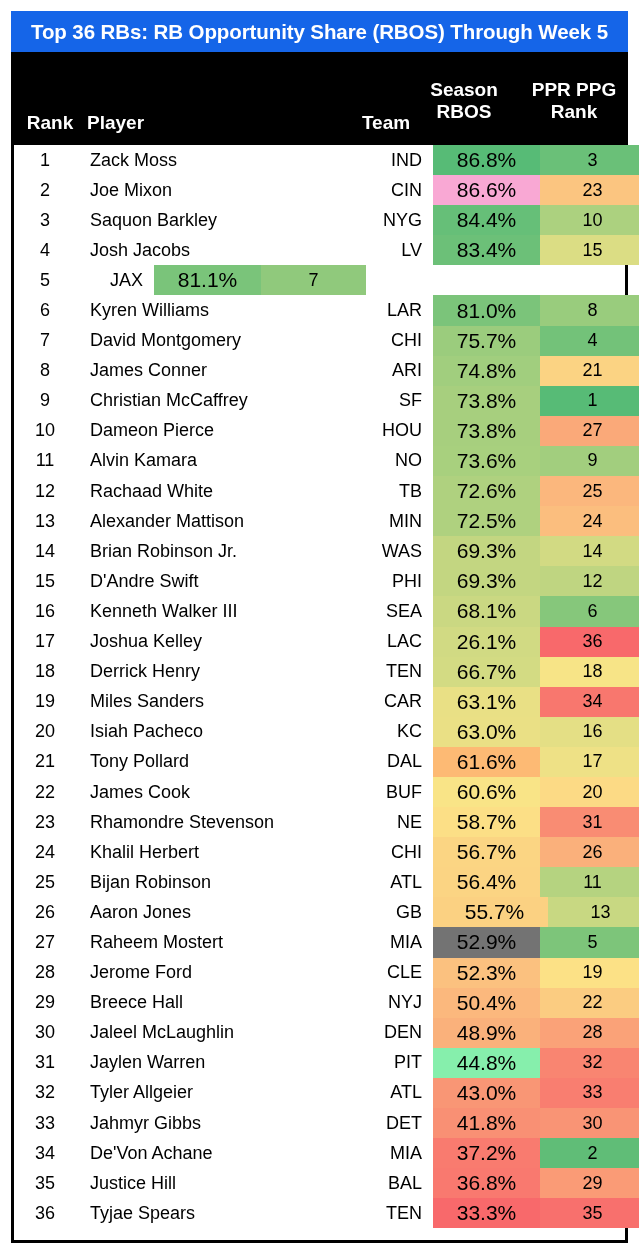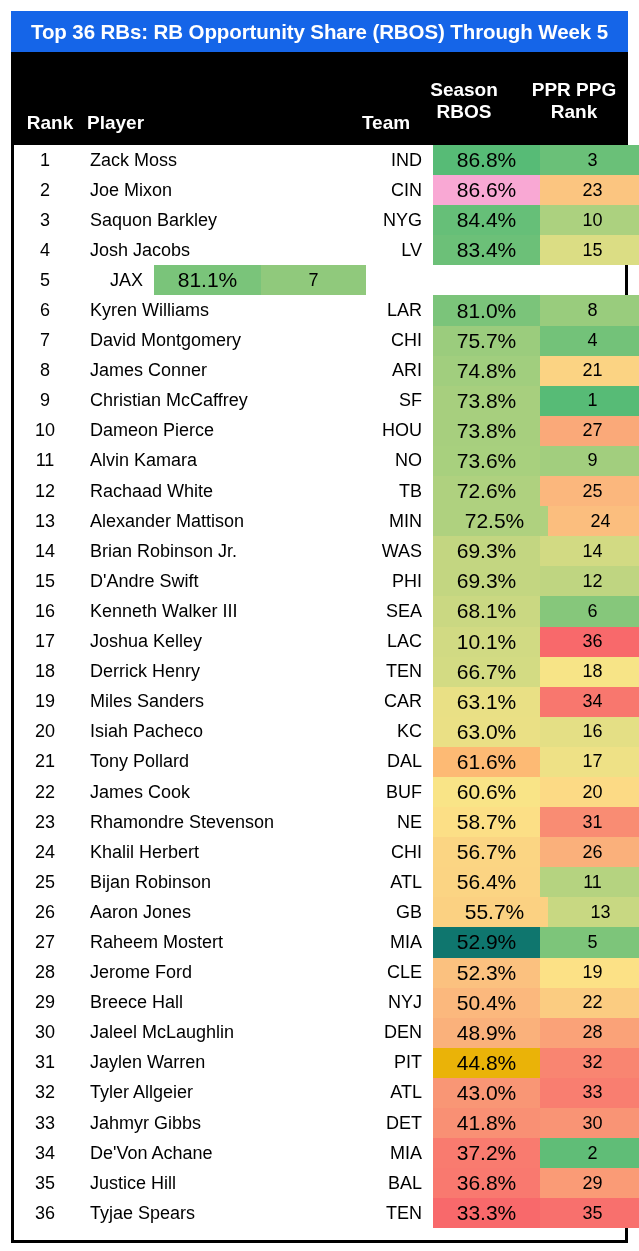--- a/index.html
+++ b/index.html
@@ -241,21 +241,21 @@
         <div class="c-rank">12</div>
         <div class="c-player">Rachaad White</div>
         <div class="c-team">TB</div>
         <div class="c-rbos" style="background-color: rgb(175, 209, 127);">72.6%</div>
         <div class="c-ppg" style="background-color: rgb(251, 183, 125);">25</div>
       </div>
       <div class="row">
         <div class="c-rank">13</div>
         <div class="c-player">Alexander Mattison</div>
         <div class="c-team">MIN</div>
-        <div class="c-rbos" style="background-color: rgb(175, 209, 127); padding-left: 8px;">72.5%</div>
+        <div class="c-rbos" style="background-color: rgb(175, 209, 127);">72.5%</div>
         <div class="c-ppg" style="background-color: rgb(251, 190, 126);">24</div>
       </div>
       <div class="row">
         <div class="c-rank">14</div>
         <div class="c-player">Brian Robinson Jr.</div>
         <div class="c-team">WAS</div>
         <div class="c-rbos" style="background-color: rgb(195, 214, 129);">69.3%</div>
         <div class="c-ppg" style="background-color: rgb(210, 218, 131);">14</div>
       </div>
       <div class="row">
@@ -269,21 +269,21 @@
         <div class="c-rank">16</div>
         <div class="c-player">Kenneth Walker III</div>
         <div class="c-team">SEA</div>
         <div class="c-rbos" style="background-color: rgb(202, 216, 130);">68.1%</div>
         <div class="c-ppg" style="background-color: rgb(134, 199, 123);">6</div>
       </div>
       <div class="row">
         <div class="c-rank">17</div>
         <div class="c-player">Joshua Kelley</div>
         <div class="c-team">LAC</div>
-        <div class="c-rbos" style="background-color: rgb(209, 218, 131);">10.1%</div>
+        <div class="c-rbos" style="background-color: rgb(209, 218, 131);">26.1%</div>
         <div class="c-ppg" style="background-color: rgb(248, 105, 107);">36</div>
       </div>
       <div class="row">
         <div class="c-rank">18</div>
         <div class="c-player">Derrick Henry</div>
         <div class="c-team">TEN</div>
         <div class="c-rbos" style="background-color: rgb(211, 219, 131);">66.7%</div>
         <div class="c-ppg" style="background-color: rgb(247, 228, 135);">18</div>
       </div>
       <div class="row">
@@ -339,21 +339,21 @@
         <div class="c-rank">26</div>
         <div class="c-player">Aaron Jones</div>
         <div class="c-team">GB</div>
         <div class="c-rbos" style="background-color: rgb(251, 209, 130); padding-left: 8px;">55.7%</div>
         <div class="c-ppg" style="background-color: rgb(200, 216, 130);">13</div>
       </div>
       <div class="row">
         <div class="c-rank">27</div>
         <div class="c-player">Raheem Mostert</div>
         <div class="c-team">MIA</div>
-        <div class="c-rbos" style="background-color: #0f766e; text-align: center;">52.9%</div>
+        <div class="c-rbos" style="background-color: #737373; text-align: center;">52.9%</div>
         <div class="c-ppg" style="background-color: rgb(125, 197, 122);">5</div>
       </div>
       <div class="row">
         <div class="c-rank">28</div>
         <div class="c-player">Jerome Ford</div>
         <div class="c-team">CLE</div>
         <div class="c-rbos" style="background-color: rgb(251, 193, 127);">52.3%</div>
         <div class="c-ppg" style="background-color: rgb(252, 225, 134);">19</div>
       </div>
       <div class="row">
@@ -367,21 +367,21 @@
         <div class="c-rank">30</div>
         <div class="c-player">Jaleel McLaughlin</div>
         <div class="c-team">DEN</div>
         <div class="c-rbos" style="background-color: rgb(250, 177, 123);">48.9%</div>
         <div class="c-ppg" style="background-color: rgb(250, 162, 120);">28</div>
       </div>
       <div class="row">
         <div class="c-rank">31</div>
         <div class="c-player">Jaylen Warren</div>
         <div class="c-team">PIT</div>
-        <div class="c-rbos" style="background-color: #eab308; text-align: right;">44.8%</div>
+        <div class="c-rbos" style="background-color: #86efac; text-align: right;">44.8%</div>
         <div class="c-ppg" style="background-color: rgb(249, 133, 113);">32</div>
       </div>
       <div class="row">
         <div class="c-rank">32</div>
         <div class="c-player">Tyler Allgeier</div>
         <div class="c-team">ATL</div>
         <div class="c-rbos" style="background-color: rgb(249, 150, 117);">43.0%</div>
         <div class="c-ppg" style="background-color: rgb(249, 126, 112);">33</div>
       </div>
       <div class="row">

